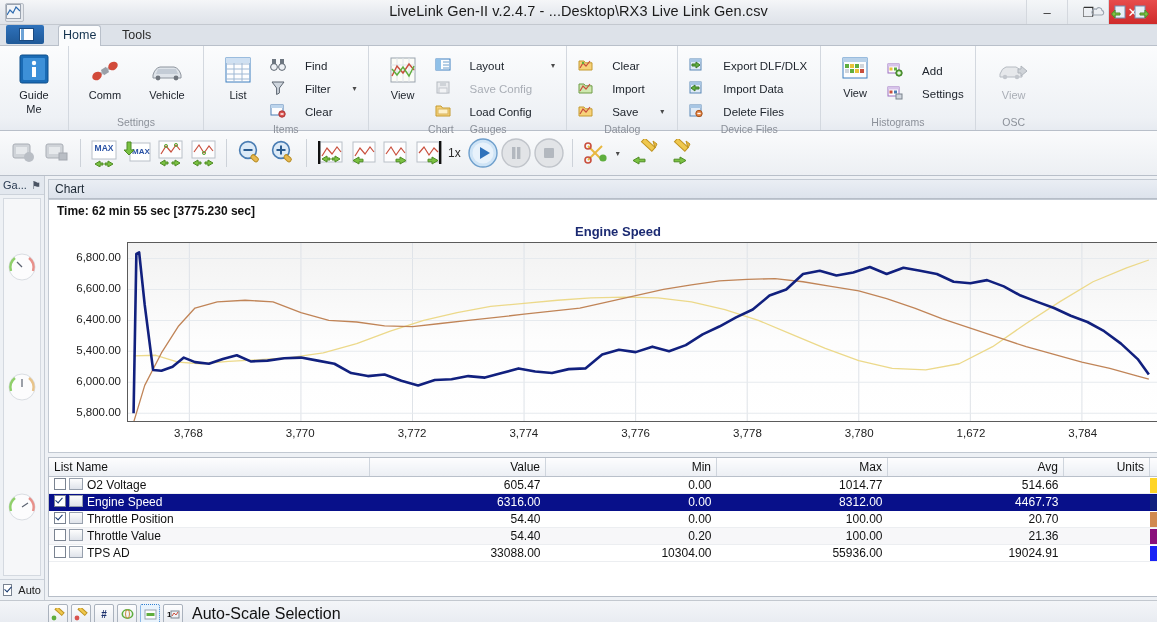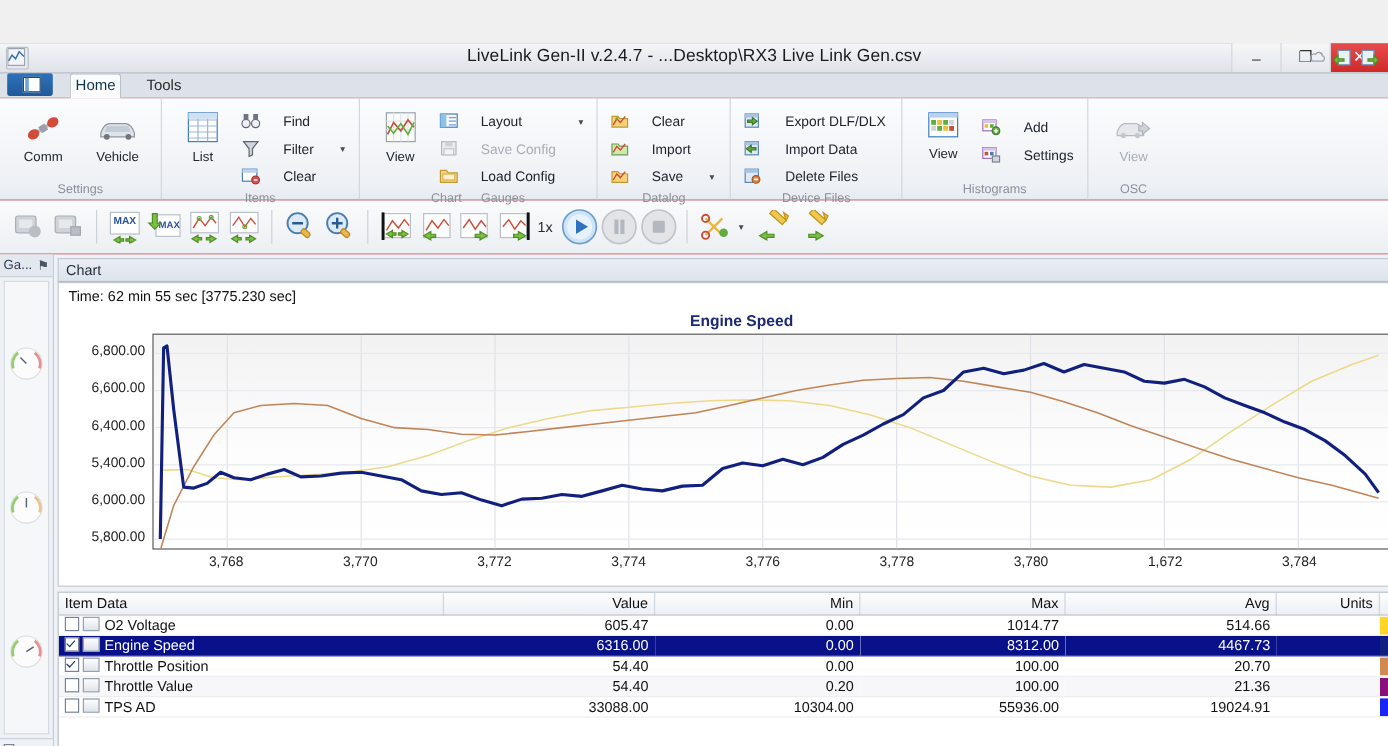--- a/index.html
+++ b/index.html
@@ -3,21 +3,21 @@
 <meta charset="utf-8">
 <style>
   html,body{margin:0;padding:0;}
   body{
     width:1157px;height:622px;overflow:hidden;
     font-family:"Liberation Sans","DejaVu Sans",sans-serif;
     font-size:12px;color:#1a1a1a;
     background:#f0f0f0;
     -webkit-font-smoothing:antialiased;
   }
-  .app{position:relative;width:1157px;height:502px;background:#ef4444;margin-top:36px;}
+  .app{position:relative;width:1157px;height:502px;background:#404040;}
 
   
   .titlebar{
     position:relative;height:24px;
     background:linear-gradient(to bottom,#f5f6f8 0%,#e8ebf0 50%,#dfe3e9 100%);
     border-bottom:1px solid #c3c8cf;
   }
   .title-text{
     position:absolute;left:0;right:0;top:3px;text-align:center;
     font-size:14.5px;color:#1b1b1b;letter-spacing:.1px;
@@ -88,21 +88,21 @@
 
   .content{flex:1;display:flex;flex-direction:column;background:#eef1f5;}
   .panel-head{height:18px;background:linear-gradient(to bottom,#eaeef4,#dde3ec);
     border:1px solid #c2c9d2;border-bottom:1px solid #b6bdc7;
     display:flex;align-items:center;justify-content:space-between;
     padding:0 6px;font-size:12px;color:#1d2935;margin:3px 6px 0 3px;}
   .pin{font-size:11px;color:#4a5463;}
 
   .chartbox{flex:none;margin:0 6px 0 3px;background:#fff;border:1px solid #c2c9d2;
     height:252px;position:relative;}
-  .chart-time{position:absolute;left:8px;top:4px;font-size:12px;color:#111;}
+  .chart-time{position:absolute;left:8px;top:4px;font-size:12px;color:#111;font-weight:bold;}
   .chart-title{position:absolute;left:0;right:0;top:24px;text-align:center;
     font-size:13px;font-weight:bold;color:#1b2a72;}
   .plotwrap{position:absolute;left:0;top:42px;right:0;bottom:0;}
   .yaxis{position:absolute;left:0;top:0;width:78px;height:178px;}
   .ytick{position:absolute;right:6px;font-size:11.5px;color:#222;transform:translateY(-50%);
     white-space:nowrap;}
   .plot{position:absolute;left:78px;right:26px;top:0;height:178px;
     background:linear-gradient(to bottom,#f2f2f2,#fdfdfd 55%,#ffffff);
     border:1px solid #5b5b5b;}
   .xaxis{position:absolute;left:78px;right:26px;top:180px;height:26px;}
@@ -186,20 +186,37 @@
         <svg width="16" height="14" viewBox="0 0 16 14">
             <rect x="2" y="1" width="10" height="12" fill="#e8f0f8" stroke="#6f90b4"></rect>
             <path d="M7 8 L12 8 L12 5 L15.5 9 L12 13 L12 10 L7 10 z" fill="#7ac142" stroke="#4f8c25"></path>
           </svg>
       </span>
     </div>
   </div>
 
   <div class="ribbon">
 
+    <div class="grp" style="padding:0 6px;">
+      <div class="grpbody">
+        <div class="bigbtn">
+          <span class="ico">
+            <svg width="30" height="30" viewBox="0 0 30 30">
+                <rect x="1" y="1" width="28" height="28" rx="2" fill="#1a6bb5" stroke="#0d4f8c"></rect>
+                <rect x="4" y="4" width="22" height="22" rx="1" fill="#3d90d8"></rect>
+                <circle cx="15" cy="9" r="2.2" fill="#fff"></circle>
+                <rect x="13" y="13" width="4" height="10" fill="#fff"></rect>
+              </svg>
+          </span>
+          <span class="lbl">Guide</span>
+          <span class="lbl">Me</span>
+        </div>
+      </div>
+      <div class="grplabel"></div>
+    </div>
 
     <div class="grp" style="padding:0 8px;">
       <div class="grpbody" style="align-items:flex-start;padding-top:10px;gap:6px;">
         <div class="bigbtn">
           <span class="ico">
             <svg width="32" height="26" viewBox="0 0 32 26">
                 <line x1="5" y1="20" x2="27" y2="6" stroke="#b8bcc2" stroke-width="3"></line>
                 <ellipse cx="8" cy="18" rx="5" ry="4" fill="#d24a3a" transform="rotate(-32 8 18)"></ellipse>
                 <ellipse cx="24" cy="8" rx="5" ry="4" fill="#d24a3a" transform="rotate(-32 24 8)"></ellipse>
                 <rect x="13" y="10" width="6" height="6" fill="#9aa0a8" transform="rotate(-32 16 13)"></rect>
@@ -730,21 +747,21 @@
               <div class="xtick" style="left: 92.4324%;">3,784</div>
             </div>
 
         </div>
       </div>
 
       <div class="gridbox">
         <table class="grid" id="gridtable">
           <thead>
               <tr id="gridhead">
-                <th class="lft" style="width: 310px;">Item Data</th>
+                <th class="lft" style="width: 310px;">List Name</th>
                 <th style="width: 165px;">Value</th>
                 <th style="width: 160px;">Min</th>
                 <th style="width: 160px;">Max</th>
                 <th style="width: 165px;">Avg</th>
                 <th style="width: 75px;">Units</th>
                 <th style="width: 26px;">Line</th>
               </tr>
             </thead>
           <tbody id="gridbody">
               <tr class="">

